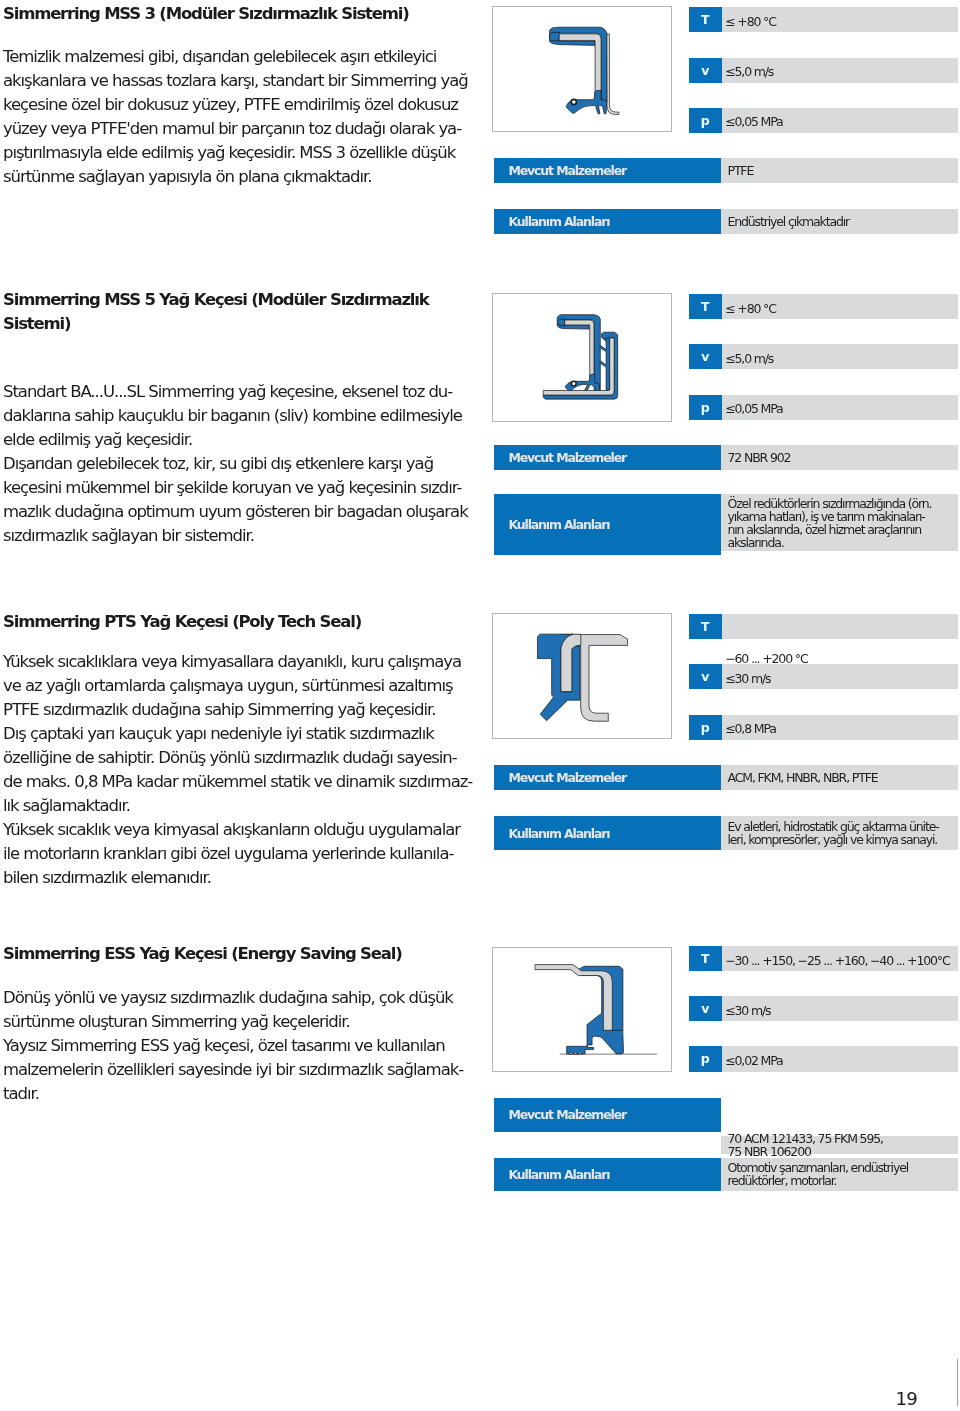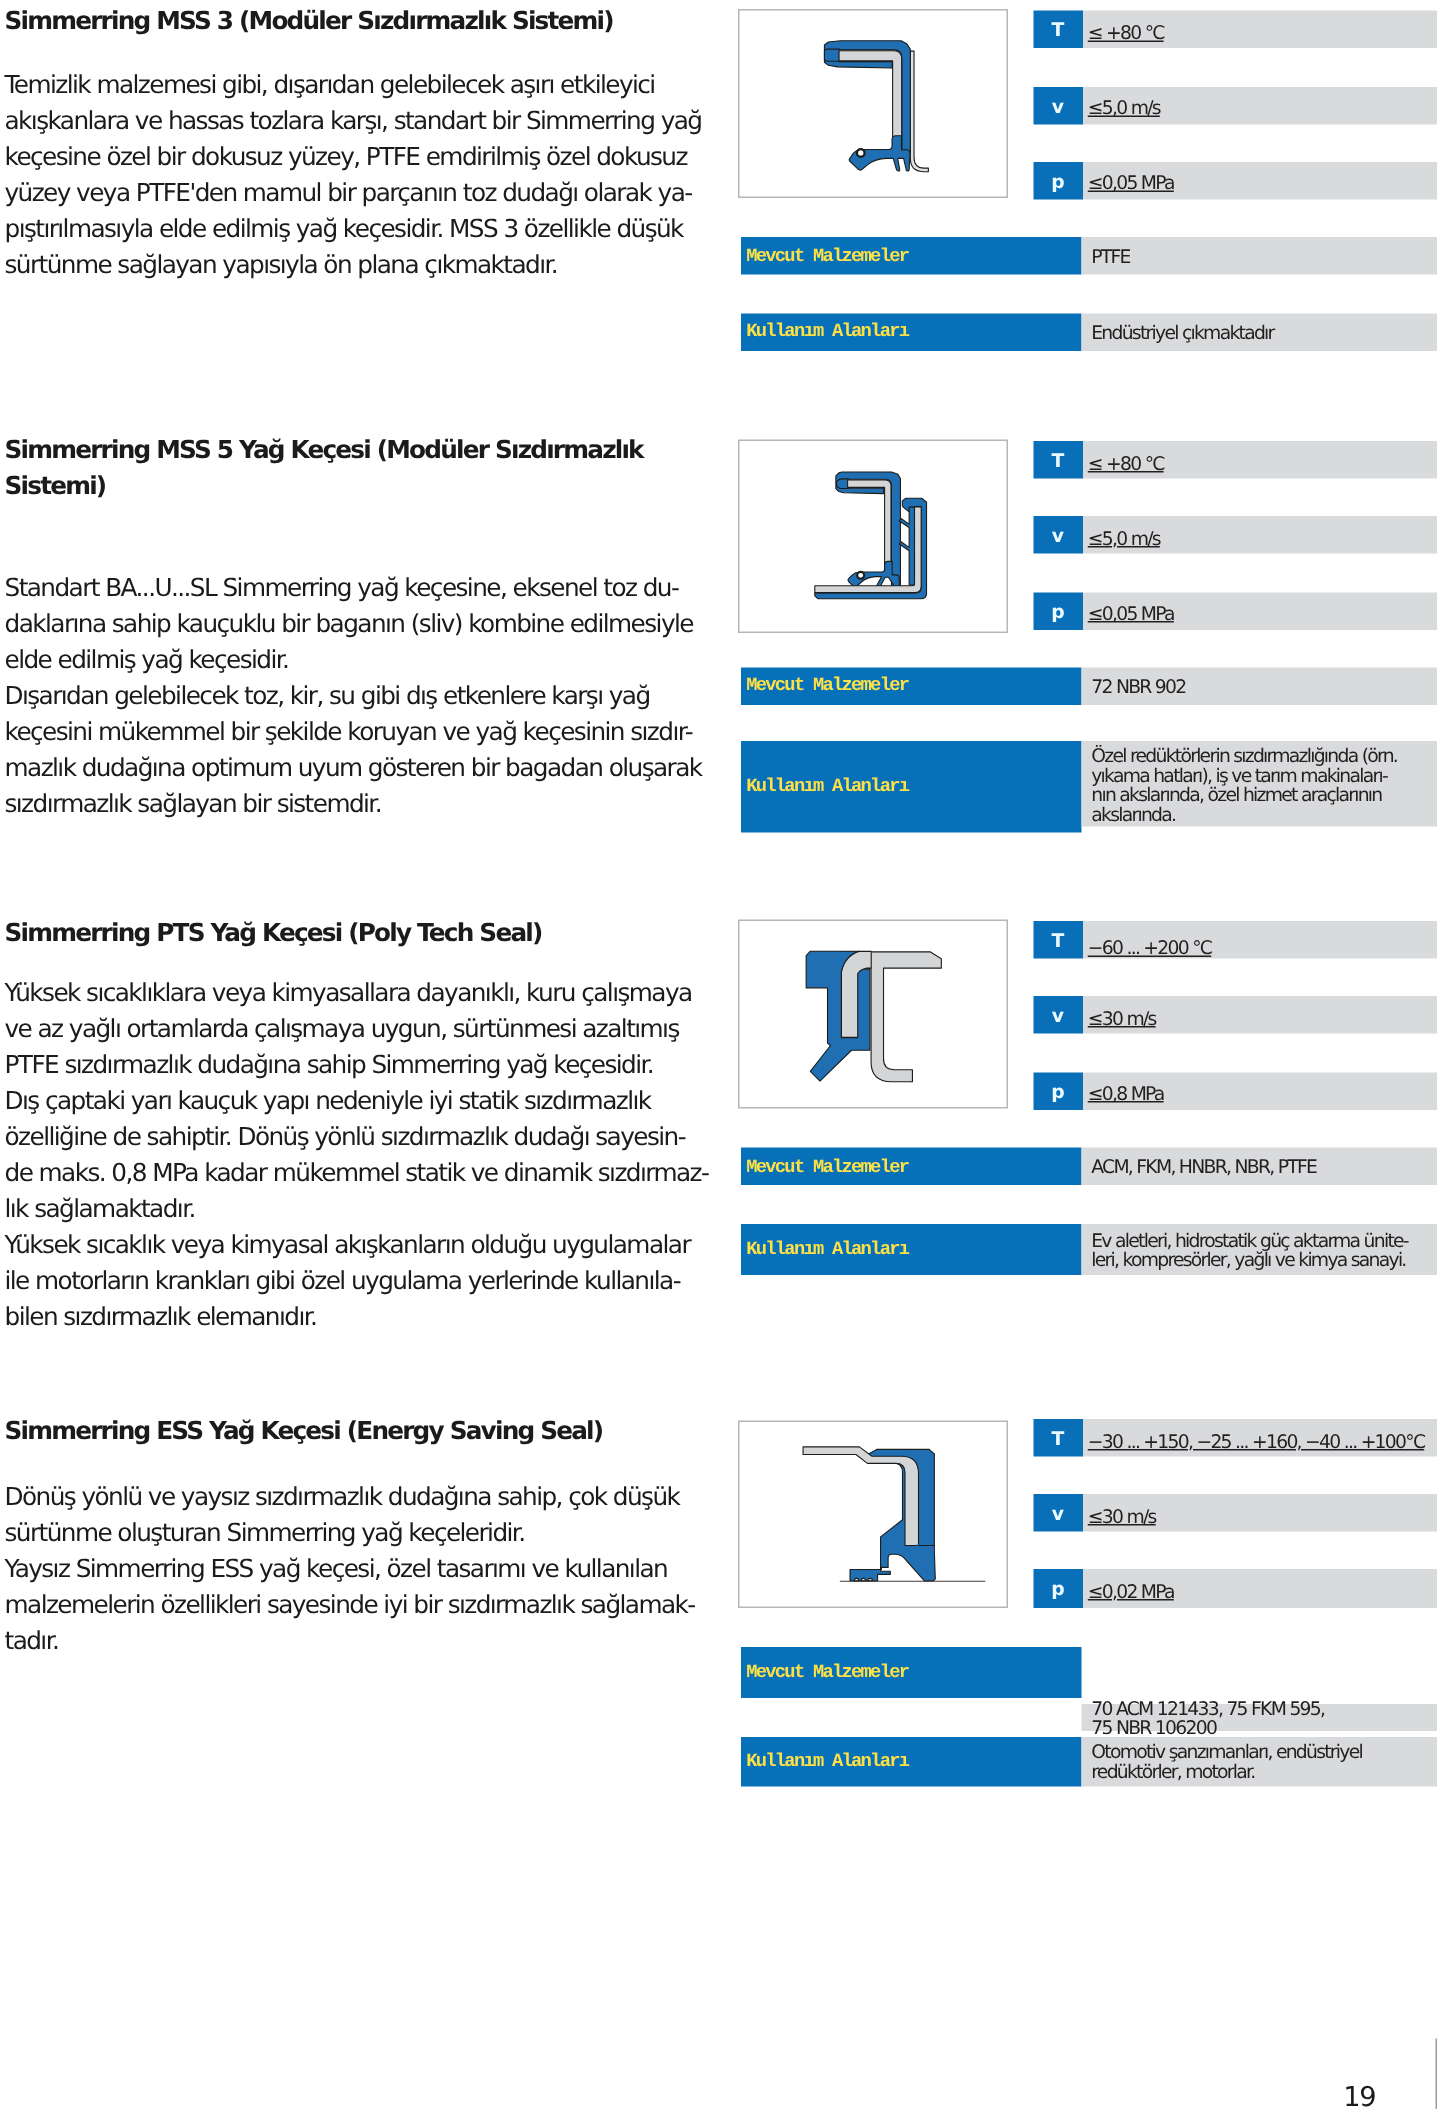--- a/index.html
+++ b/index.html
@@ -15,25 +15,25 @@
   .imgbox{position:absolute;left:492px;width:180px;border:1px solid #b6b6b6;background:#fff;
           box-sizing:border-box;}
   .imgbox svg{display:block;width:100%;height:100%;}
 
   .badge{position:absolute;left:689px;width:32.5px;height:25.2px;background:#0a6fb9;}
   .badge span{position:absolute;left:0;top:0;width:100%;height:100%;display:flex;
           align-items:center;justify-content:center;color:#eafaff;font-size:12.5px;
           font-weight:bold;letter-spacing:0px;}
   .specfill{position:absolute;left:721px;width:236.5px;height:25.2px;background:#d8dadc;}
   .specval{position:absolute;left:725.2px;font-size:12.5px;letter-spacing:-1.15px;color:#231f20;
-          height:28px;display:flex;align-items:center;white-space:nowrap;text-decoration:underline;}
+          height:28px;display:flex;align-items:center;white-space:nowrap;}
 
   .hdrbar{position:absolute;left:493.5px;width:227.5px;background:#0670b8;}
-  .hdrbar span{position:absolute;left:4px;top:0;height:100%;display:flex;align-items:center;
-          color:#fde047;font-size:12.5px;font-weight:bold;letter-spacing:-1.15px;white-space:nowrap;font-family:Liberation Mono, monospace;}
+  .hdrbar span{position:absolute;left:15px;top:0;height:100%;display:flex;align-items:center;
+          color:#e5e5e5;font-size:12.5px;font-weight:bold;letter-spacing:-1.15px;white-space:nowrap;}
   .valbar{position:absolute;left:721px;width:236.5px;background:#d8dadc;}
   .valbar span{position:absolute;left:6.5px;top:0;height:100%;display:flex;
           align-items:center;color:#231f20;font-size:12.5px;letter-spacing:-1.15px;
           line-height:13px;white-space:pre;}
 
   .pagenum{position:absolute;left:895.5px;top:1390px;font-size:18.2px;letter-spacing:-0.9px;color:#1b1b1b;
            line-height:18px;}
   .edgeline{position:absolute;left:957.3px;top:1358.5px;width:1.1px;height:47px;background:#9b9b9b;}
 </style>
 </head>
@@ -162,21 +162,21 @@
               <path fill="#d4d5d7" d="M 68.0 20.8 L 128.0 20.8 L 135.6 25.5 L 135.6 31.8 L 96.6 31.8 L 96.6 93.0 Q 96.6 100.4 104.0 100.4 L 116.1 100.4 L 116.1 108.5 L 102.0 108.5 Q 88.2 108.5 88.2 95.0 L 88.2 31.8 L 68.0 31.8 Z"></path>
               <path fill="#1f6fb2" d="M 47.2 20.4 L 80.2 20.4 Q 71.0 23.6 68.2 34.5 L 68.2 78.8 L 78.8 78.8 L 78.8 35.2 Q 80.2 32.5 83.2 32.5 L 87.4 32.5 L 87.4 87.2 L 75.0 87.2 L 53.7 108.0 L 47.2 101.5 L 60.8 84.0 L 58.8 82.3 L 58.8 45.1 L 44.4 45.1 L 44.4 23.4 Z"></path>
               <path fill="#d4d5d7" d="M 80.0 20.5 L 88.3 20.5 L 88.3 31.6 Q 81.8 31.6 79.2 35.4 L 79.2 78.5 L 68.2 78.5 L 68.2 34.4 Q 70.5 23.5 80.0 20.5 Z"></path>
             </g>
           </svg>
         </div>
         <div class="specfill" style="top:613.9px"></div>
         <div class="badge" style="top:613.9px">
           <span>T</span>
         </div>
-        <div class="specval" style="top:617px">−60 ... +200 °C</div>
+        <div class="specval" style="top:644px">−60 ... +200 °C</div>
         <div class="specfill" style="top:664.1px"></div>
         <div class="badge" style="top:664.1px">
           <span>v</span>
         </div>
         <div class="specval" style="top:664.1px">≤30 m/s</div>
         <div class="specfill" style="top:714.6px"></div>
         <div class="badge" style="top:714.6px">
           <span>p</span>
         </div>
         <div class="specval" style="top:714.6px">≤0,8 MPa</div>

